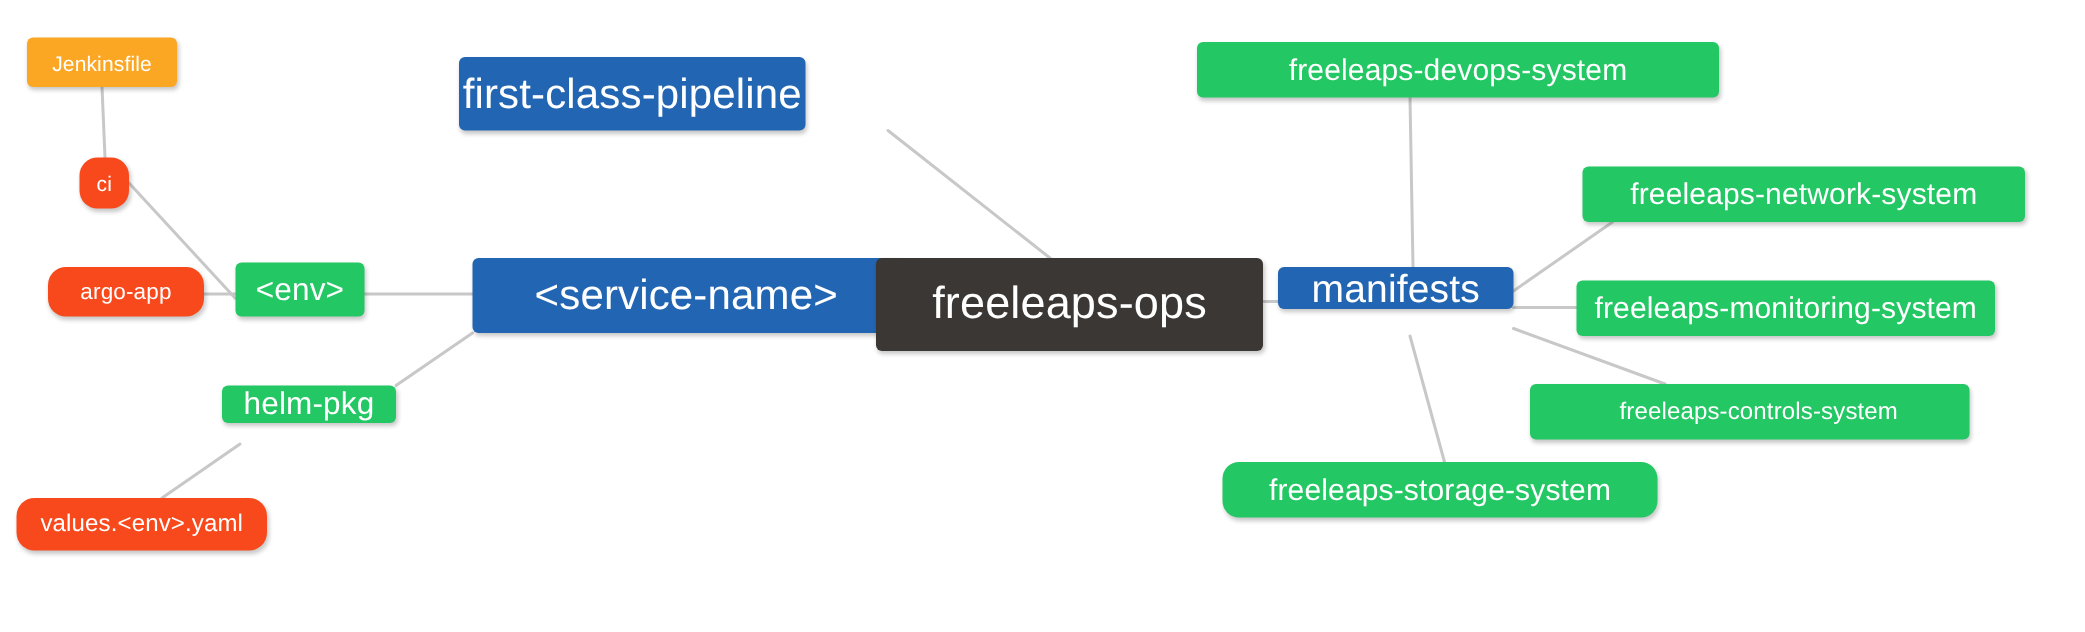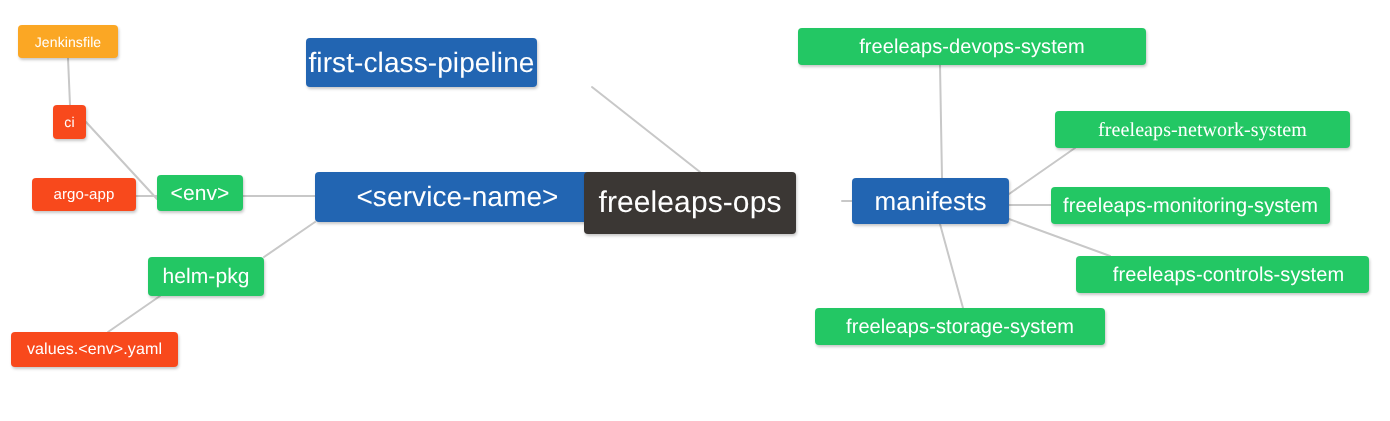--- a/index.html
+++ b/index.html
@@ -38,21 +38,21 @@
     white-space: nowrap;
     line-height: 1;
     box-shadow: 1px 2px 3px rgba(0,0,0,0.22);
     letter-spacing: 0.1px;
     text-rendering: geometricPrecision;
   }
   .n-root   { background: #3b3734; }
   .n-blue   { background: #2265b2; }
   .n-green  { background: #23c764; }
   .n-orange { background: #fba724; }
-  .n-red    { background: #f8491c; }
+  .n-red    { background: #f8491c; border-radius: 12px; }
 </style>
 </head>
 <body>
 
 <div id="mindmap">
   <svg id="edges" width="1390" height="421" viewBox="0 0 1390 421">
       <line x1="68" y1="58" x2="70" y2="105" stroke="#c8c8c8" stroke-width="2" stroke-linecap="round"></line>
       <line x1="86" y1="122" x2="157" y2="199" stroke="#c8c8c8" stroke-width="2" stroke-linecap="round"></line>
       <line x1="123" y1="196" x2="157" y2="196" stroke="#c8c8c8" stroke-width="2" stroke-linecap="round"></line>
       <line x1="243" y1="196" x2="315" y2="196" stroke="#c8c8c8" stroke-width="2" stroke-linecap="round"></line>
@@ -73,47 +73,47 @@
       </div>
       <div class="node n-red" style="left: 53px; top: 105px; width: 33px; height: 34px; font-size: 14px;">
         <span>ci</span>
       </div>
       <div class="node n-red" style="left: 32px; top: 178px; width: 104px; height: 33px; font-size: 15px;">
         <span>argo-app</span>
       </div>
       <div class="node n-green" style="left: 157px; top: 175px; width: 86px; height: 36px; font-size: 21px;">
         <span>&lt;env&gt;</span>
       </div>
-      <div class="node n-green" style="left: 148px; top: 257px; width: 116px; height: 39px; font-size: 21px;">
+      <div class="node n-green" style="left: 148px; top: 257px; width: 116px; height: 25px; font-size: 21px;">
         <span>helm-pkg</span>
       </div>
       <div class="node n-red" style="left: 11px; top: 332px; width: 167px; height: 35px; font-size: 16px; text-align: center;">
         <span>values.&lt;env&gt;.yaml</span>
       </div>
       <div class="node n-blue" style="left: 306px; top: 38px; width: 231px; height: 49px; font-size: 28px;">
         <span>first-class-pipeline</span>
       </div>
       <div class="node n-blue" style="left: 315px; top: 172px; width: 285px; height: 50px; font-size: 28px;">
         <span>&lt;service-name&gt;</span>
       </div>
-      <div class="node n-root" style="left: 584px; top: 172px; width: 212px; height: 62px; font-size: 30px;">
+      <div class="node n-root" style="left: 584px; top: 172px; width: 258px; height: 62px; font-size: 30px;">
         <span>freeleaps-ops</span>
       </div>
-      <div class="node n-blue" style="left: 852px; top: 178px; width: 157px; height: 46px; font-size: 26px;">
+      <div class="node n-blue" style="left: 852px; top: 178px; width: 157px; height: 28px; font-size: 26px;">
         <span>manifests</span>
       </div>
       <div class="node n-green" style="left: 798px; top: 28px; width: 348px; height: 37px; font-size: 20px;">
         <span>freeleaps-devops-system</span>
       </div>
-      <div class="node n-green" style="left: 1055px; top: 111px; width: 295px; height: 37px; font-size: 20px; font-family: Liberation Serif, serif;">
+      <div class="node n-green" style="left: 1055px; top: 111px; width: 295px; height: 37px; font-size: 20px;">
         <span>freeleaps-network-system</span>
       </div>
       <div class="node n-green" style="left: 1051px; top: 187px; width: 279px; height: 37px; font-size: 20px;">
         <span>freeleaps-monitoring-system</span>
       </div>
-      <div class="node n-green" style="left: 1076px; top: 256px; width: 293px; height: 37px; font-size: 20px; padding-left: 12px;">
+      <div class="node n-green" style="left: 1020px; top: 256px; width: 293px; height: 37px; font-size: 16px; padding-left: 12px;">
         <span>freeleaps-controls-system</span>
       </div>
-      <div class="node n-green" style="left: 815px; top: 308px; width: 290px; height: 37px; font-size: 20px;">
+      <div class="node n-green" style="left: 815px; top: 308px; width: 290px; height: 37px; font-size: 20px; border-radius: 11px;">
         <span>freeleaps-storage-system</span>
       </div>
     </div>
 </div>
 
 </body></html>

